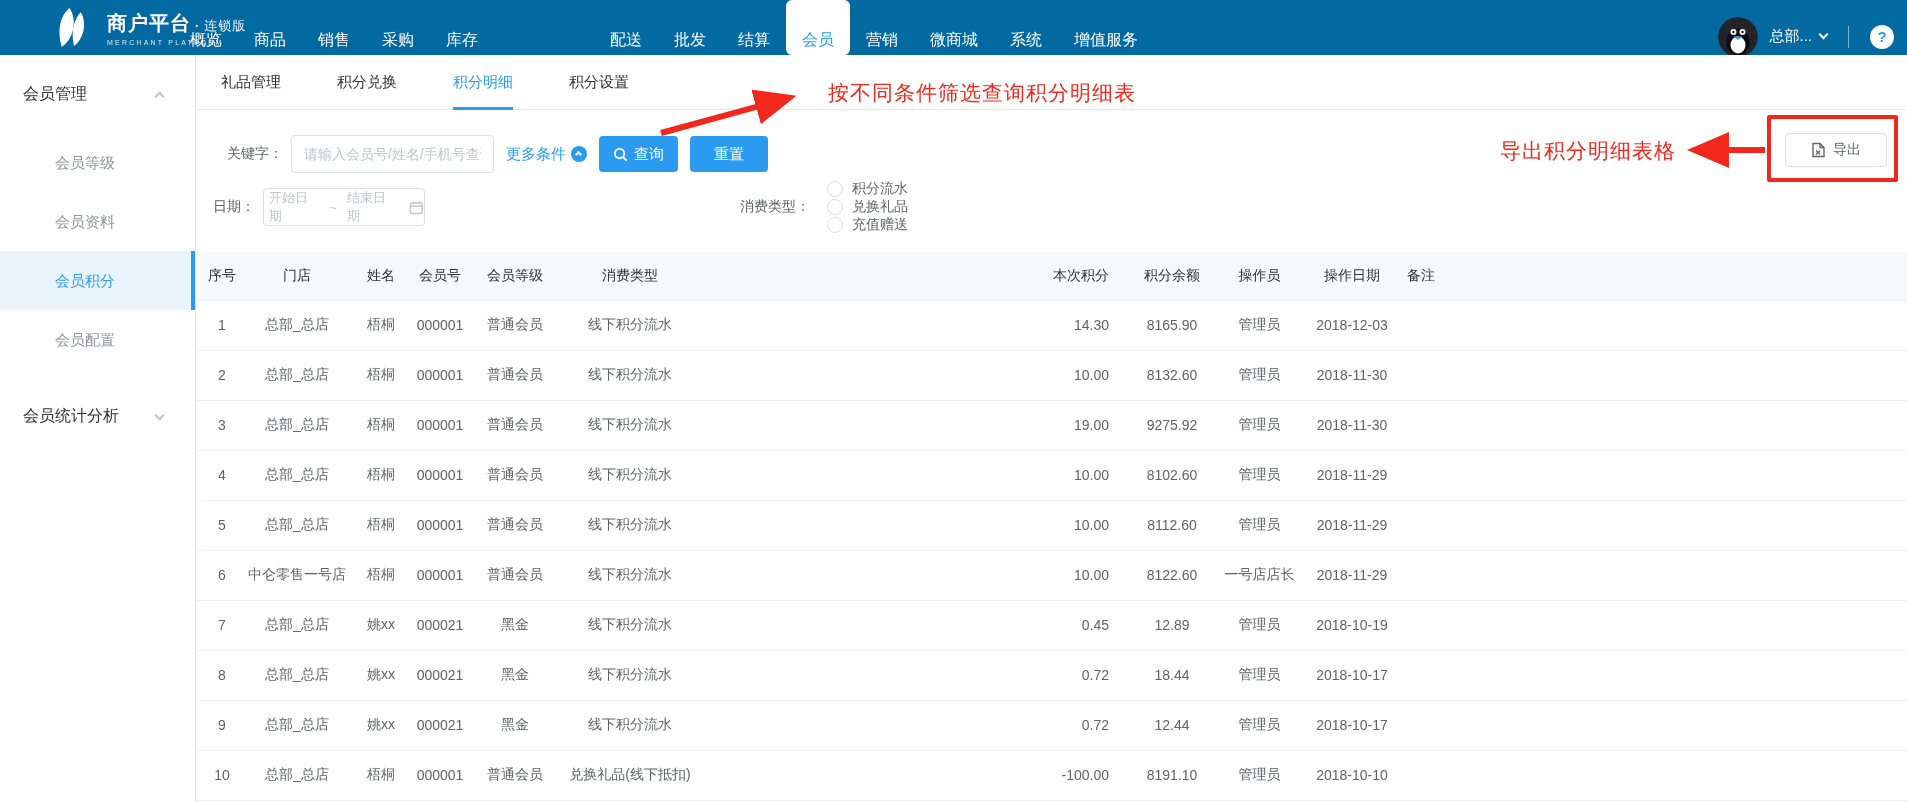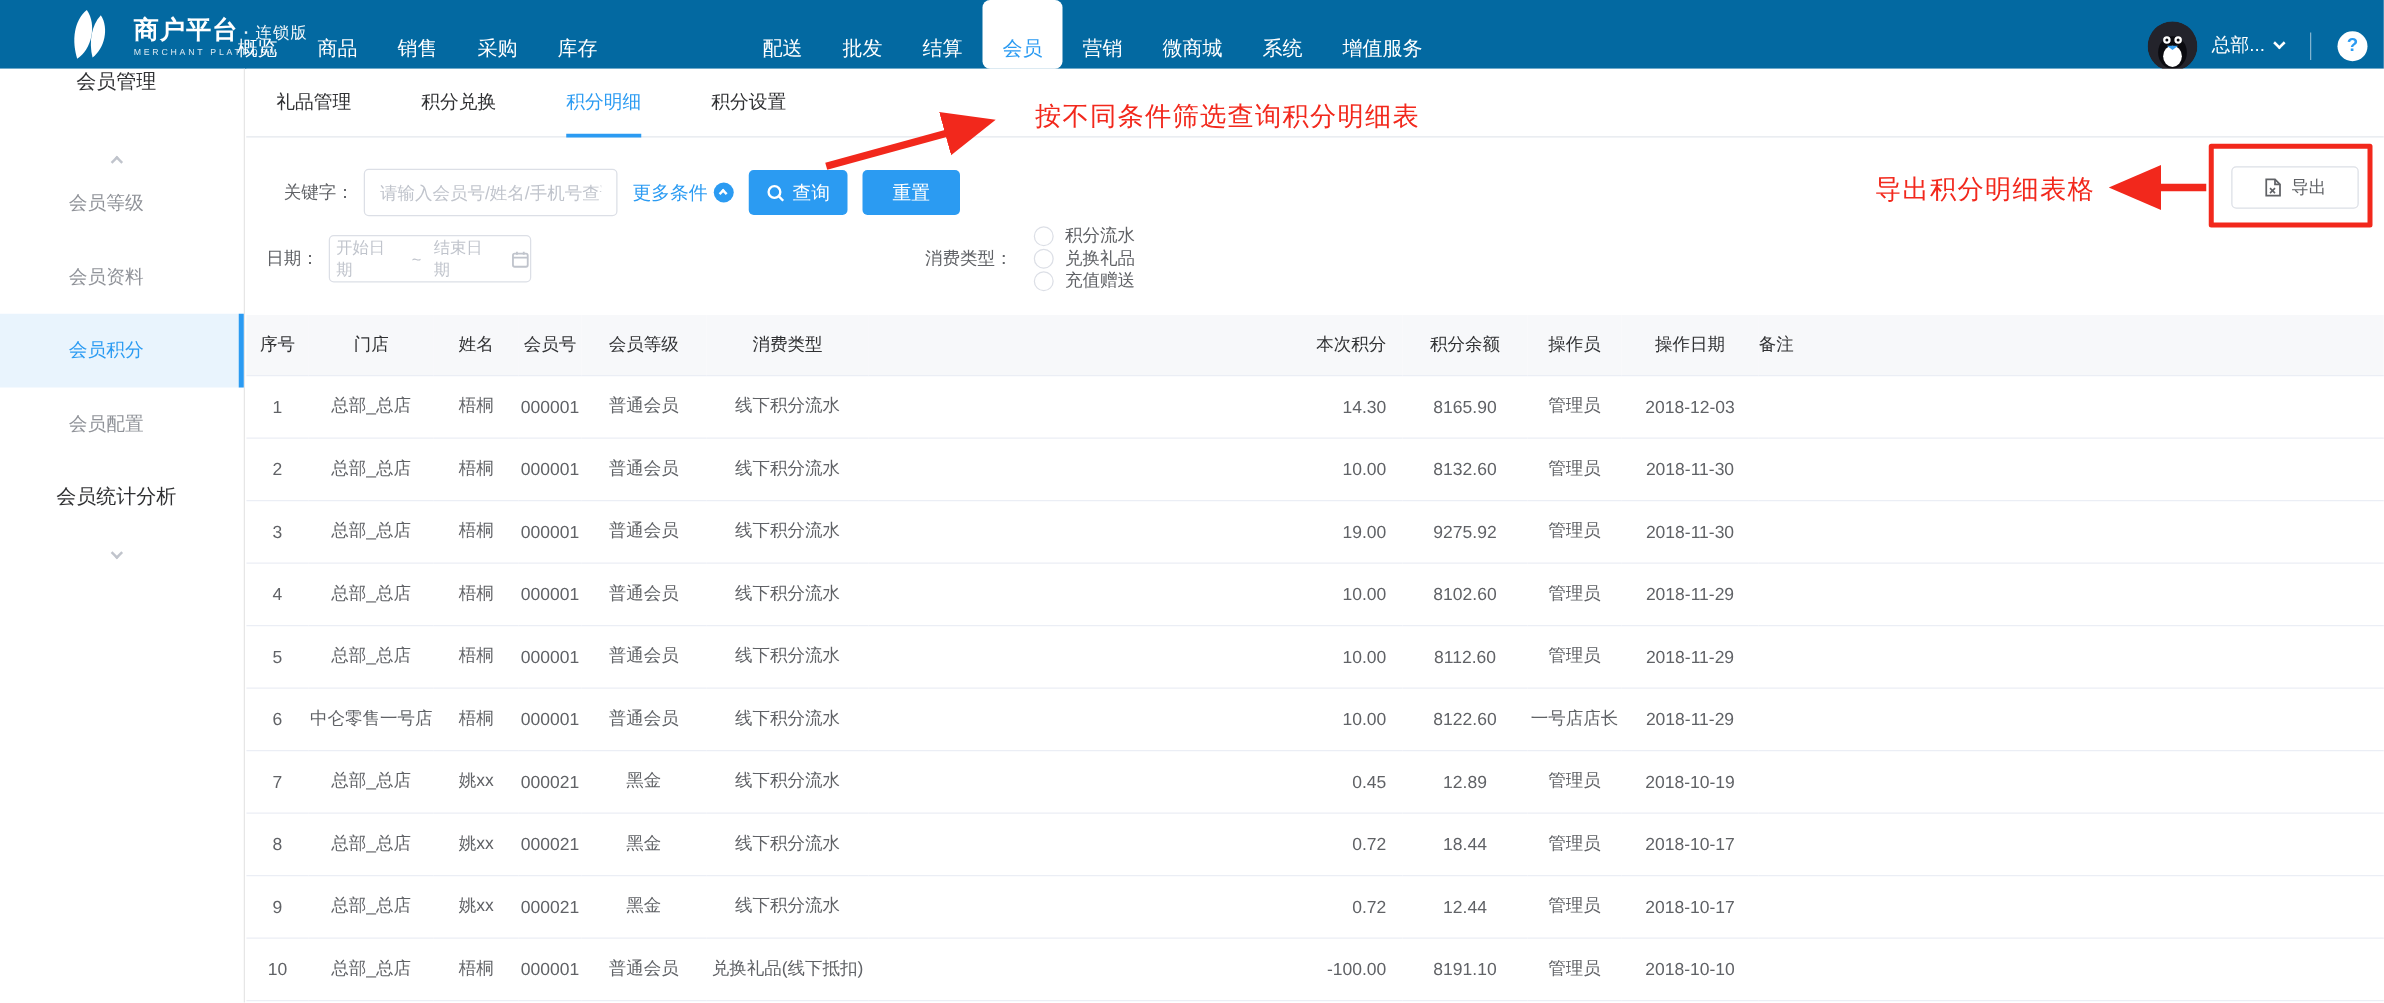--- a/index.html
+++ b/index.html
@@ -23,21 +23,21 @@
   .avatar { width:40px; height:40px; border-radius:50%; overflow:hidden; }
   .username { color:#fff; font-size:15px; margin-left:11px; }
   .chev { display:inline-block; width:7px; height:7px; border-right:2px solid #c0c4cc; border-bottom:2px solid #c0c4cc; transform:rotate(45deg); }
   .chev.white { border-color:#fff; margin-left:8px; margin-top:-4px; }
   .topbar-divider { width:1px; height:22px; background:rgba(255,255,255,.5); margin:0 21px; }
   .help-circle { width:24px; height:24px; border-radius:50%; background:#fff; color:#2b9bf2;
     font-size:15px; font-weight:bold; text-align:center; line-height:24px; cursor:pointer; }
 
   
   .sidebar { position:absolute; left:0; top:55px; width:196px; bottom:0; background:#fff; border-right:1px solid #e6e6e6; }
-  .side-group { height:78px; display:flex; align-items:center; justify-content:space-between; padding:0 32px 0 23px; font-size:16px; color:#303133; cursor:pointer;flex-direction:column; }
+  .side-group { height:78px; display:flex; align-items:center; justify-content:space-between; padding:0 32px 0 23px; font-size:16px; color:#303133; cursor:pointer; }
   .side-group.second { height:59px; margin-top:18px; }
   .side-item { position:relative; height:59px; line-height:59px; padding-left:55px; font-size:15px; color:#909399; cursor:pointer; }
   .side-item.active { background:#e9f4fd; color:#2b9bf2; }
   .side-item.active::after { content:""; position:absolute; right:0; top:0; bottom:0; width:4px; background:#2b9bf2; }
 
   
   .main { position:absolute; left:197px; top:55px; right:0; bottom:0; background:#fff; }
   .tabbar { height:55px; border-bottom:1px solid #e4e7ed; display:flex; padding-left:24px; }
   .tab { height:55px; line-height:53px; margin-right:56px; font-size:15px; color:#303133; cursor:pointer; }
   .tab.active { color:#2b9bf2; border-bottom:3px solid #2b9bf2; }

